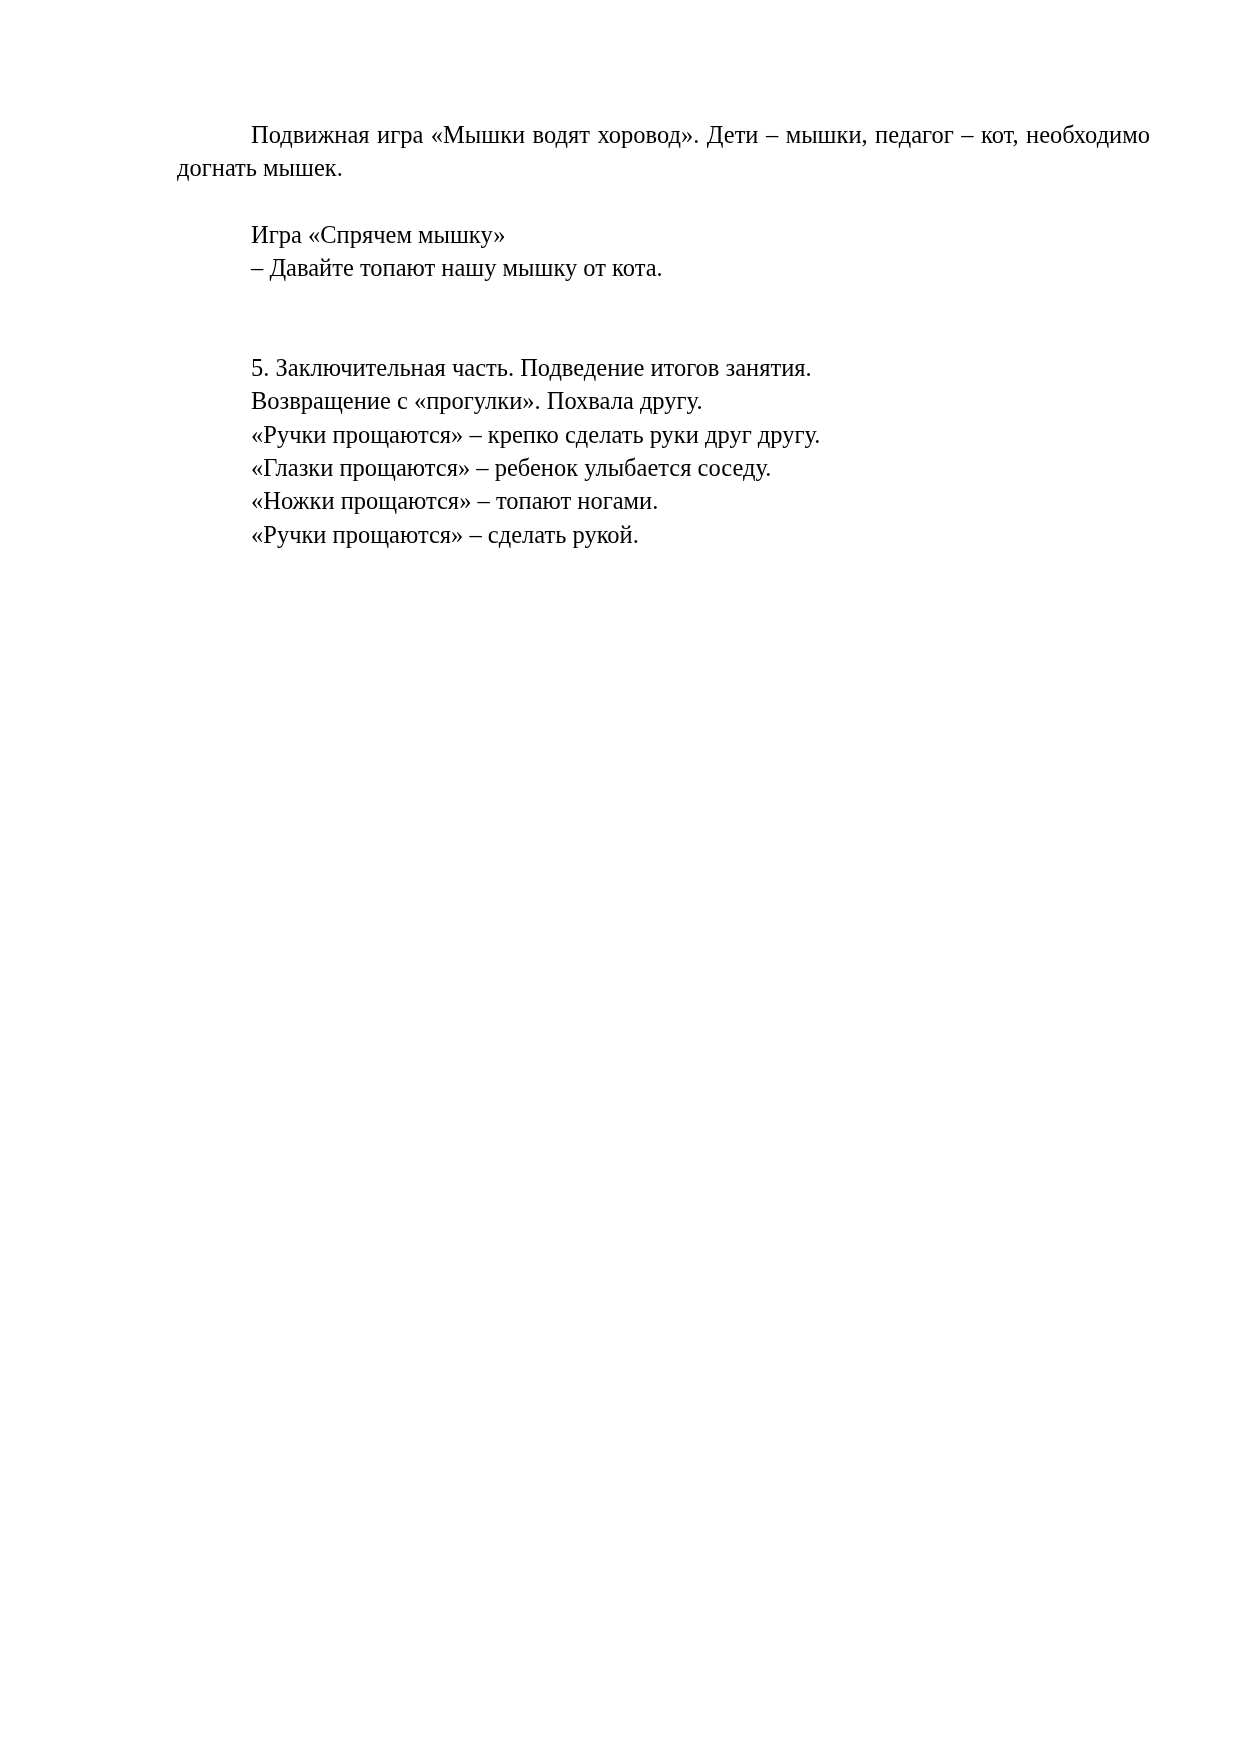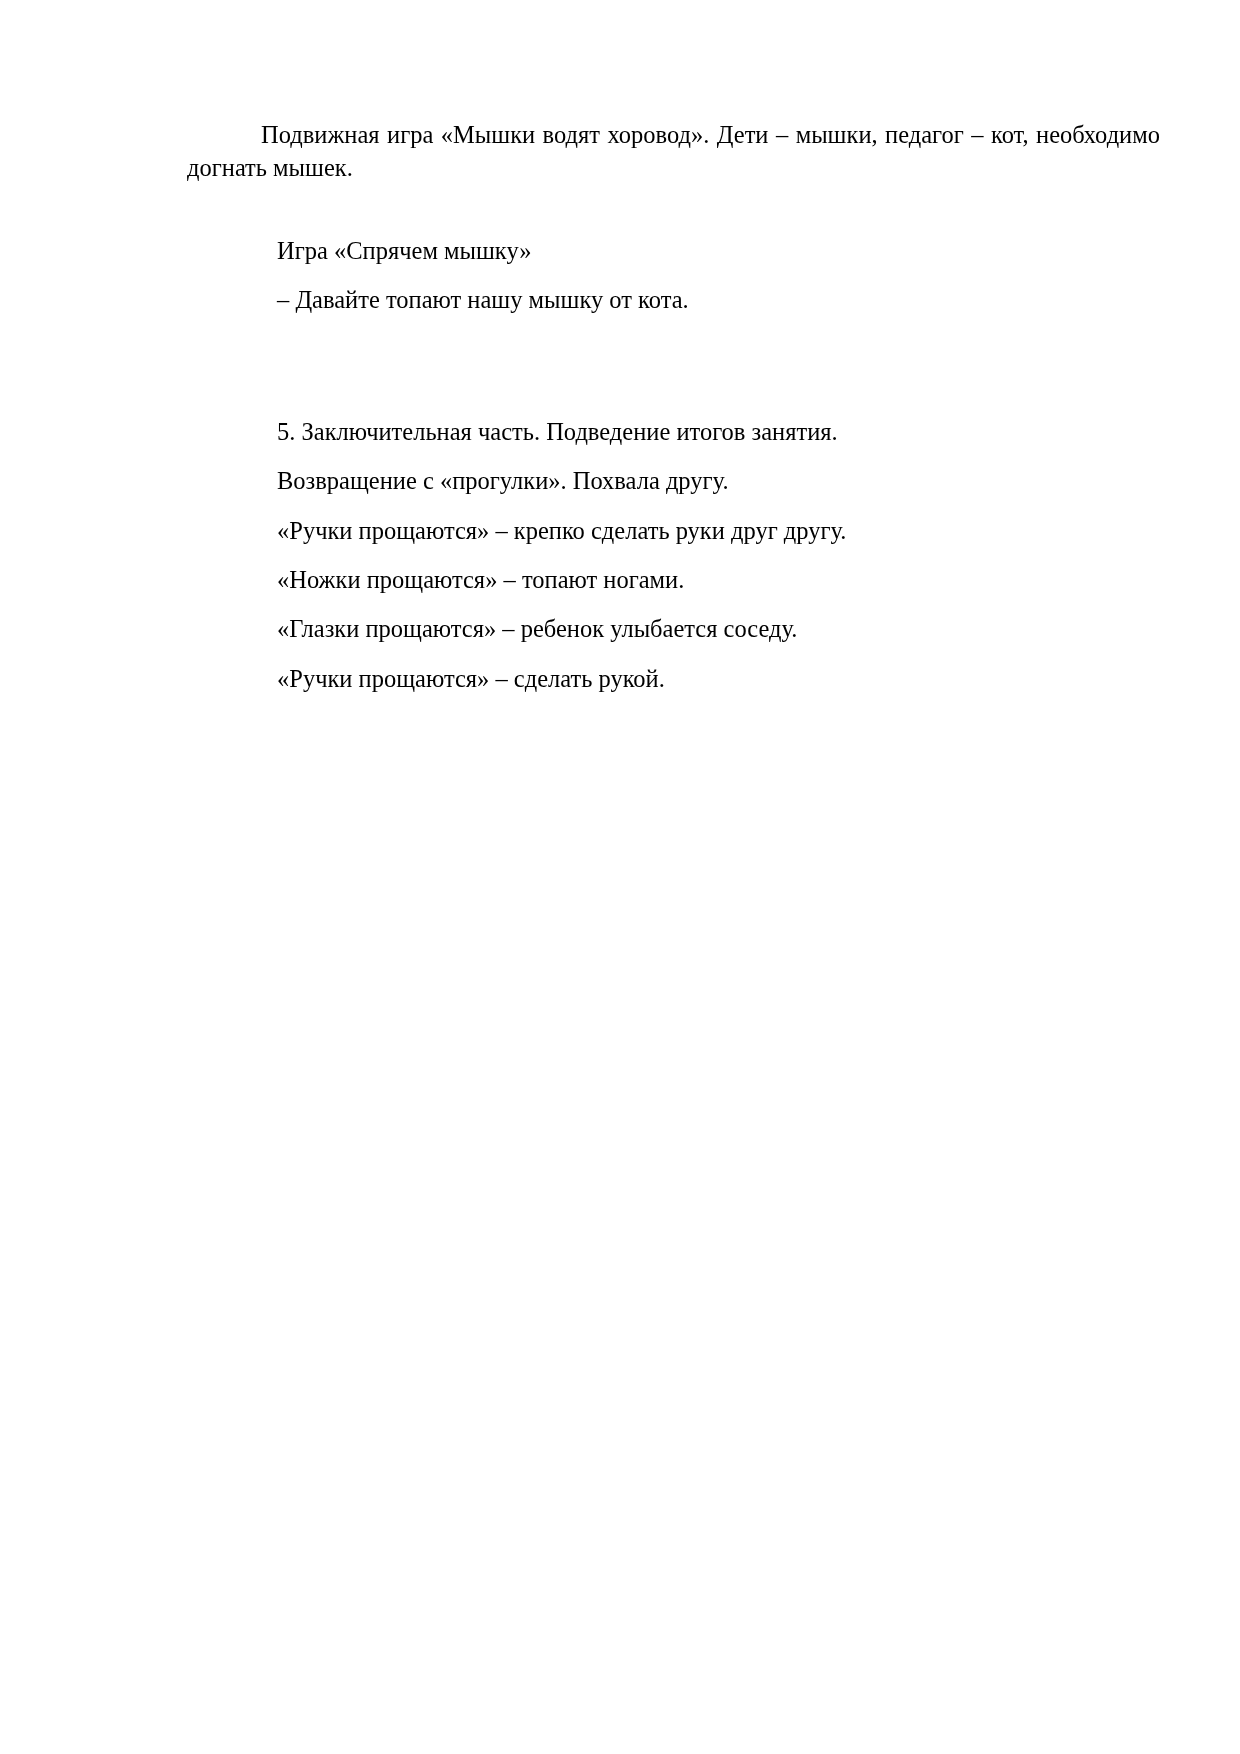--- a/index.html
+++ b/index.html
@@ -1,28 +1,28 @@
 <!DOCTYPE html>
 <html><head>
   <meta charset="utf-8">
   <style>
     html, body { margin: 0; padding: 0; background: #ffffff; }
     body { width: 1240px; height: 1754px; position: relative; overflow: hidden; }
     .page {
       position: absolute;
-      left: 187px;
+      left: 177px;
       top: 118px;
       width: 973px;
       font-family: "Liberation Serif", serif;
       font-size: 24.5px;
       line-height: 33.3px;
       color: #000000;
     }
     .para { margin: 0; text-align: justify; text-indent: 74px; }
-    .line { margin: 16px; padding-left: 74px; white-space: nowrap; }
+    .line { margin: 0; padding-left: 74px; white-space: nowrap; }
     .gap { height: 33.3px; }
     .justify-last { text-align-last: left; }
   </style>
 </head>
 <body>
 
 <div class="page">
 
   <p class="para justify-last">Подвижная игра «Мышки водят хоровод». Дети – мышки, педагог – кот, необходимо догнать мышек.</p>
 
@@ -35,18 +35,18 @@
 
   <div class="gap"></div>
 
 
   <div class="gap"></div>
 
   <div>
     <p class="line">5. Заключительная часть. Подведение итогов занятия.</p>
     <p class="line">Возвращение с «прогулки». Похвала другу.</p>
     <p class="line">«Ручки прощаются» – крепко сделать руки друг другу.</p>
+    <p class="line">«Глазки прощаются» – ребенок улыбается соседу.</p>
     <p class="line">«Ножки прощаются» – топают ногами.</p>
-    <p class="line">«Глазки прощаются» – ребенок улыбается соседу.</p>
     <p class="line">«Ручки прощаются» – сделать рукой.</p>
   </div>
 
 </div>
 
 </body></html>

